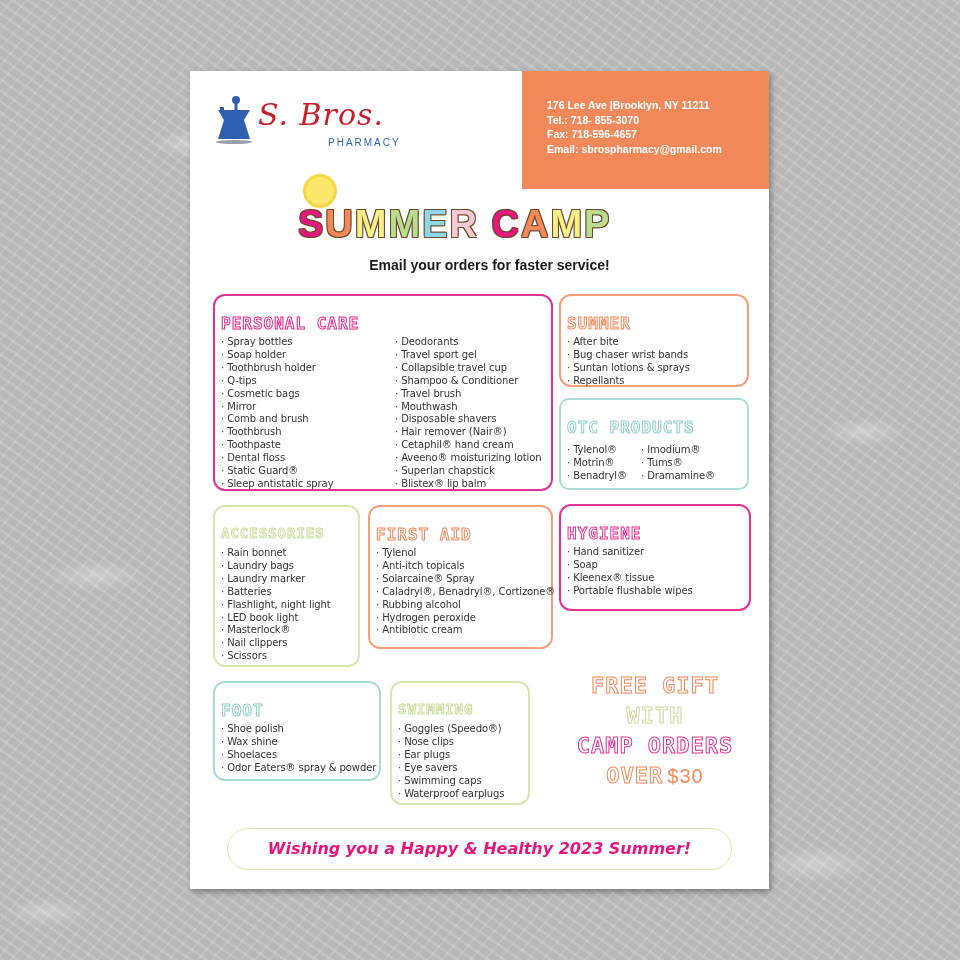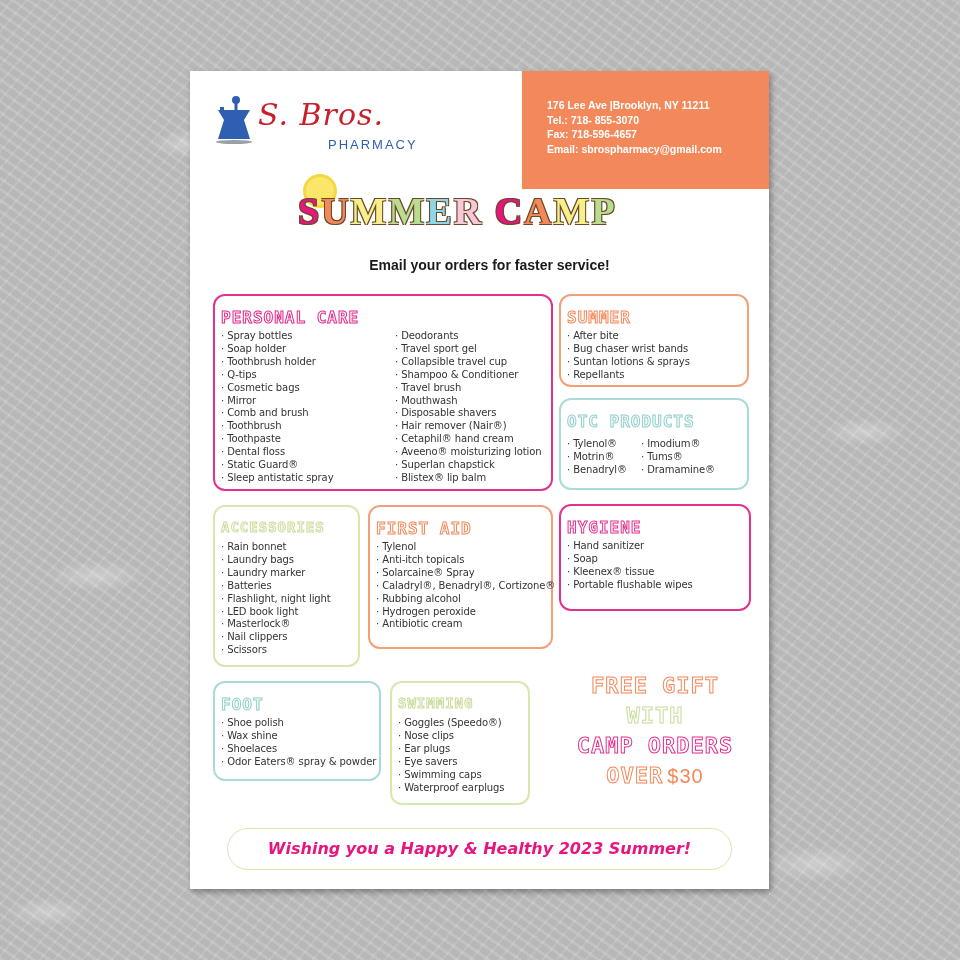--- a/index.html
+++ b/index.html
@@ -26,50 +26,50 @@
   
   .logo { position: absolute; left: 26px; top: 24px; width: 220px; height: 60px; }
   .logo-icon { position: absolute; left: 0; top: 0; width: 36px; height: 50px; }
   .logo-script {
     position: absolute; left: 42px; top: 2px;
     font-family: "DejaVu Serif", serif; font-style: italic;
     font-size: 30px; color: #c8202a; letter-spacing: 1px;
   }
   .logo-sub {
     position: absolute; left: 112px; top: 42px;
-    font-family: "Liberation Sans", sans-serif; font-size: 13px;
+    font-family: "Liberation Sans", sans-serif; font-size: 10px;
     color: #2f5fb0; letter-spacing: 2px;
   }
   .contact {
     position: absolute; left: 332px; top: 0; width: 247px; height: 118px;
     background: #f3895b; color: #ffffff;
     padding: 27px 0 0 25px;
     font-family: "Liberation Sans", sans-serif; font-weight: bold; font-size: 10.5px; line-height: 14.5px;
   }
   
   .title-wrap { position: absolute; left: 108px; top: 106px; width: 362px; height: 70px; }
   .sun {
     position: absolute; left: 8px; top: 0; width: 28px; height: 28px; border-radius: 50%;
     background: #fbe66a; box-shadow: 0 0 0 3px #f5d743;
   }
   .title {
-    position: absolute; left: 0; top: 12px; width: 362px;
-    font-family: Liberation Serif, serif; font-weight: bold; font-size: 38px;
+    position: absolute; left: 0; top: 26px; width: 362px;
+    font-family: Liberation Sans, sans-serif; font-weight: bold; font-size: 38px;
     letter-spacing: 2px; white-space: nowrap;
     text-shadow: 1px 1px 0 #6b4a2a, -1px -1px 0 #6b4a2a, 1px -1px 0 #6b4a2a, -1px 1px 0 #6b4a2a;
   }
   .title span { display: inline-block; }
   .subtitle {
     position: absolute; left: 10px; top: 186px; width: 579px; text-align: center;
     font-family: "Liberation Sans", sans-serif; font-weight: bold; font-size: 14px; color: #1a1a1a;
   }
   
   .box {
     position: absolute; border: 2px solid; border-radius: 12px; background: #fff;
-    padding: 12px 0 0 6px;
+    padding: 18px 0 0 6px;
   }
   .box-title {
     font-family: "DejaVu Sans Mono", monospace; font-weight: bold; font-size: 16px;
     letter-spacing: 1px; color: #fff; white-space: nowrap; height: 22px;
   }
   .box ul { list-style: none; }
   .box li {
     font-family: "DejaVu Sans", sans-serif; font-size: 10px; line-height: 12.9px;
     color: #333; white-space: nowrap; letter-spacing: -0.1px;
   }
@@ -159,21 +159,21 @@
   <div class="box" style="left:369px;top:223px;width:190px;height:93px;border-color:#f3a07a;">
     <div class="box-title" style="-webkit-text-stroke:1px #f3895b;">SUMMER</div>
     <ul>
         <li>After bite</li>
         <li>Bug chaser wrist bands</li>
         <li>Suntan lotions &amp; sprays</li>
         <li>Repellants</li>
       </ul>
   </div>
 
-  <div class="box" style="left:369px;top:327px;width:190px;height:92px;border-color:#a9dcd9;">
+  <div class="box" style="left:369px;top:327px;width:190px;height:92px;border-color:#a9dcd9;border-radius:10px;">
     <div class="box-title" style="-webkit-text-stroke:1px #8fcfcb;">OTC PRODUCTS</div>
     <div class="cols" style="margin-top:4px">
       <ul style="width:74px">
           <li>Tylenol®</li>
           <li>Motrin®</li>
           <li>Benadryl®</li>
         </ul>
       <ul>
           <li>Imodium®</li>
           <li>Tums®</li>

